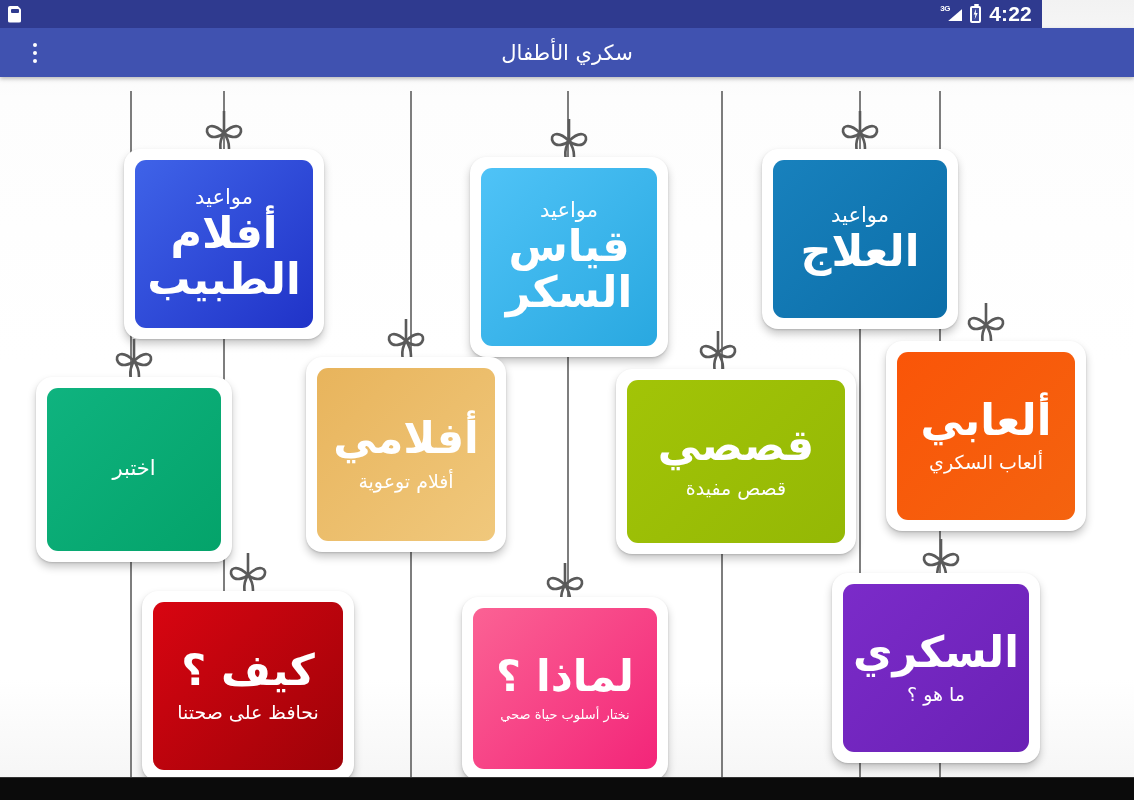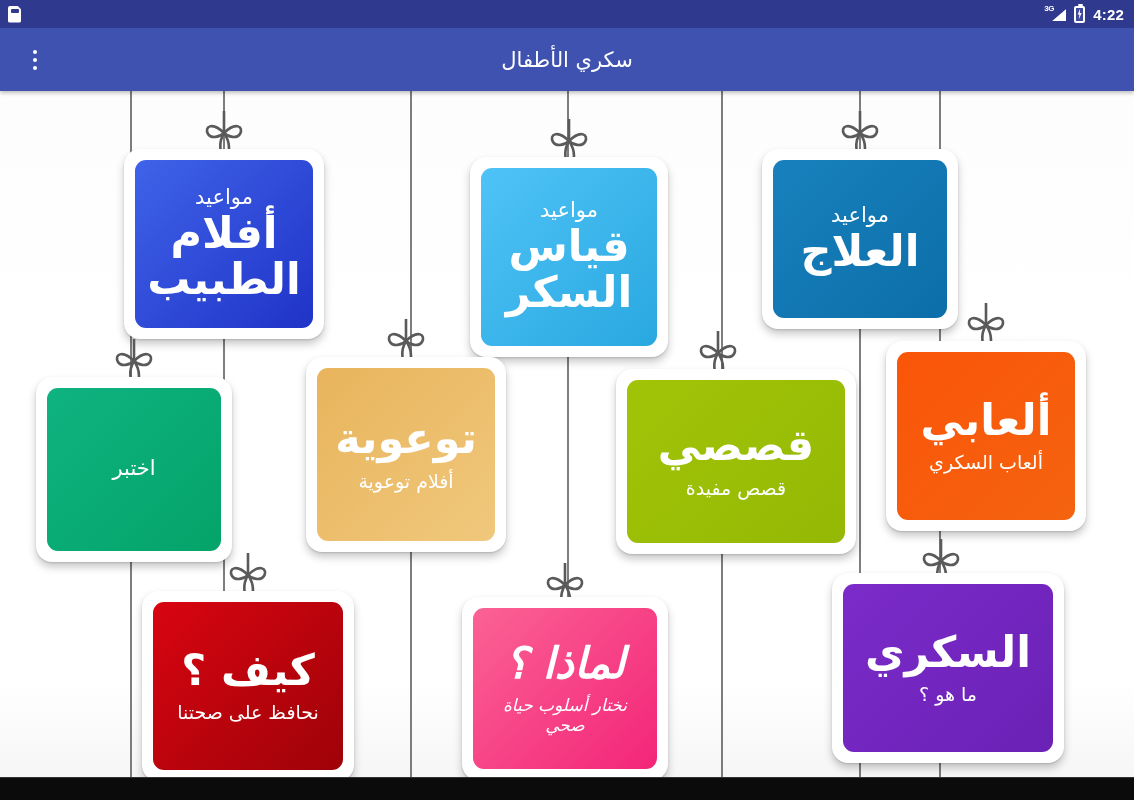--- a/index.html
+++ b/index.html
@@ -16,21 +16,21 @@
     position:relative;
     width:1134px; height:800px;
     background:
       linear-gradient(180deg,#f2f2f2 0%, #fdfdfd 12%, #ffffff 45%, #ffffff 85%, #f4f4f4 100%);
     overflow:hidden;
   }
 
   
   #status-bar {
     position:absolute; top:0; left:0;
-    width:1134px; height:28px;
+    width:1042px; height:28px;
     background:#2f3a8f;
     display:flex; align-items:center;
     direction:ltr;
     padding:0 10px 0 8px;
     z-index:40;
   }
   .sb-left { display:flex; align-items:center; gap:6px; }
   .sb-right { margin-left:auto; display:flex; align-items:center; gap:8px; }
 
   .sd-icon {
@@ -74,29 +74,29 @@
     position:absolute; top:-4px; left:2px;
     width:5px; height:2px; background:#fff; border-radius:1px;
   }
   .batt-bolt{
     position:absolute; top:1px; left:1px;
     width:5px; height:11px;
     background:#ffffff;
     clip-path: polygon(60% 0, 10% 55%, 45% 55%, 30% 100%, 90% 40%, 52% 40%);
   }
   .clock{
-    color:#ffffff; font-size:15px; font-weight:bold;
+    color:#ffffff; font-size:21px; font-weight:bold;
     font-family:"Liberation Sans", sans-serif;
     letter-spacing:0.2px;
   }
 
   
   #app-bar{
     position:absolute; top:28px; left:0;
-    width:1134px; height:63px;
+    width:1134px; height:49px;
     background:#4052b0;
     display:flex; align-items:center; justify-content:center;
     z-index:39;
     box-shadow:0 2px 4px rgba(0,0,0,.25);
   }
   #app-title{
     color:#ffffff; font-size:21px;
     font-family:"DejaVu Sans", sans-serif;
     letter-spacing:.3px;
   }
@@ -305,21 +305,21 @@
       <svg class="bow" viewBox="0 0 60 52">
         <g stroke="#5a5a5a" stroke-width="2.6" fill="none" stroke-linecap="round">
           <path d="M30 0 L30 22"></path>
           <path d="M30 22 C18 10, 10 16, 14 23 C17 28, 26 26, 30 22Z"></path>
           <path d="M30 22 C42 10, 50 16, 46 23 C43 28, 34 26, 30 22Z"></path>
           <path d="M30 22 C24 32, 26 44, 31 45 C36 44, 37 32, 30 22Z"></path>
         </g>
       </svg>
       <div class="plate" style="top:38px; width:200px; height:195px;">
         <div class="tile" style="background:linear-gradient(135deg,#e8b45c 0%,#f0c87c 100%);">
-          <div class="t-big">توعوية</div>
+          <div class="t-big">أفلامي</div>
           <div class="t-sub">أفلام توعوية</div>
         </div>
       </div>
     </div>
 
     <div class="card-wrap" style="left:616px; top:240px; width:204px; height:250px;">
       <svg class="bow" viewBox="0 0 60 52">
         <g stroke="#5a5a5a" stroke-width="2.6" fill="none" stroke-linecap="round">
           <path d="M30 0 L30 22"></path>
           <path d="M30 22 C18 10, 10 16, 14 23 C17 28, 26 26, 30 22Z"></path>
@@ -362,47 +362,47 @@
         </g>
       </svg>
       <div class="plate" style="top:38px; width:212px; height:190px;">
         <div class="tile" style="background:linear-gradient(135deg,#d80511 0%,#9e0208 100%);justify-content:center;">
           <div class="t-big">كيف ؟</div>
           <div class="t-sub">نحافظ على صحتنا</div>
         </div>
       </div>
     </div>
 
-    <div class="card-wrap" style="left:462px; top:472px; width:206px; height:230px;font-style:italic;">
+    <div class="card-wrap" style="left:462px; top:472px; width:206px; height:230px;">
       <svg class="bow" viewBox="0 0 60 52">
         <g stroke="#5a5a5a" stroke-width="2.6" fill="none" stroke-linecap="round">
           <path d="M30 0 L30 22"></path>
           <path d="M30 22 C18 10, 10 16, 14 23 C17 28, 26 26, 30 22Z"></path>
           <path d="M30 22 C42 10, 50 16, 46 23 C43 28, 34 26, 30 22Z"></path>
           <path d="M30 22 C24 32, 26 44, 31 45 C36 44, 37 32, 30 22Z"></path>
         </g>
       </svg>
       <div class="plate" style="top:34px; width:206px; height:183px;">
         <div class="tile" style="background:linear-gradient(135deg,#fb6294 0%,#f32579 100%);">
           <div class="t-big">لماذا ؟</div>
-          <div class="t-sub" style="font-size:17px;">نختار أسلوب حياة صحي</div>
+          <div class="t-sub" style="font-size:13px;">نختار أسلوب حياة صحي</div>
         </div>
       </div>
     </div>
 
     <div class="card-wrap" style="left:832px; top:448px; width:218px; height:240px;">
       <svg class="bow" viewBox="0 0 60 52">
         <g stroke="#5a5a5a" stroke-width="2.6" fill="none" stroke-linecap="round">
           <path d="M30 0 L30 22"></path>
           <path d="M30 22 C18 10, 10 16, 14 23 C17 28, 26 26, 30 22Z"></path>
           <path d="M30 22 C42 10, 50 16, 46 23 C43 28, 34 26, 30 22Z"></path>
           <path d="M30 22 C24 32, 26 44, 31 45 C36 44, 37 32, 30 22Z"></path>
         </g>
       </svg>
-      <div class="plate" style="top:34px; width:232px; height:190px;">
+      <div class="plate" style="top:34px; width:208px; height:190px;">
         <div class="tile" style="background:linear-gradient(135deg,#7b2bc9 0%,#6a21b5 100%);">
           <div class="t-big">السكري</div>
           <div class="t-sub">ما هو ؟</div>
         </div>
       </div>
     </div>
 
   </div>
 
   <div id="nav-bar"></div>

